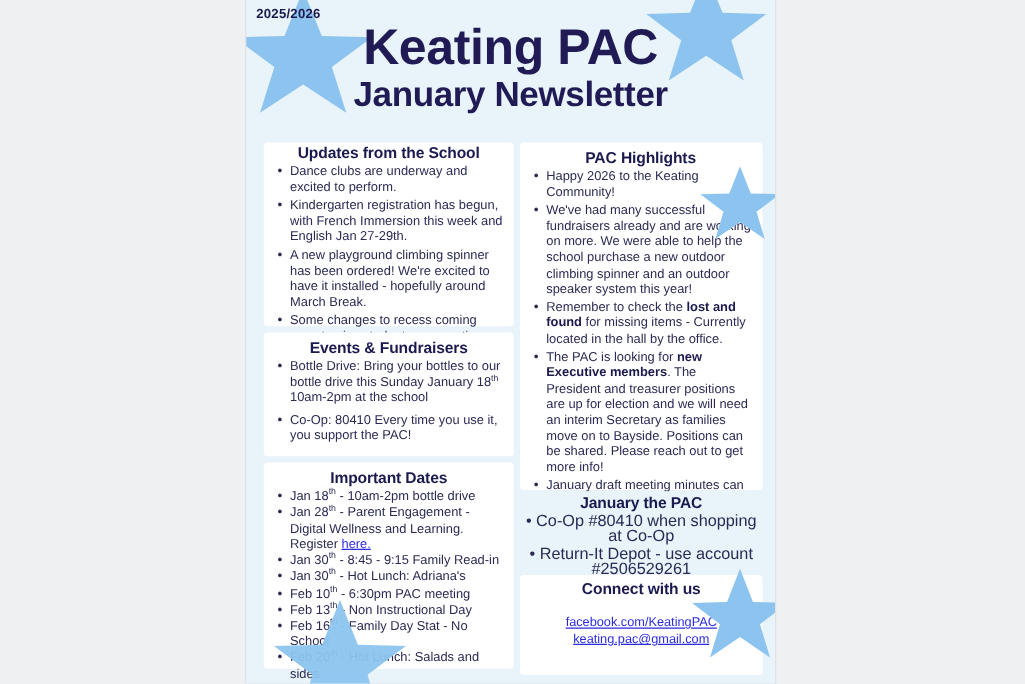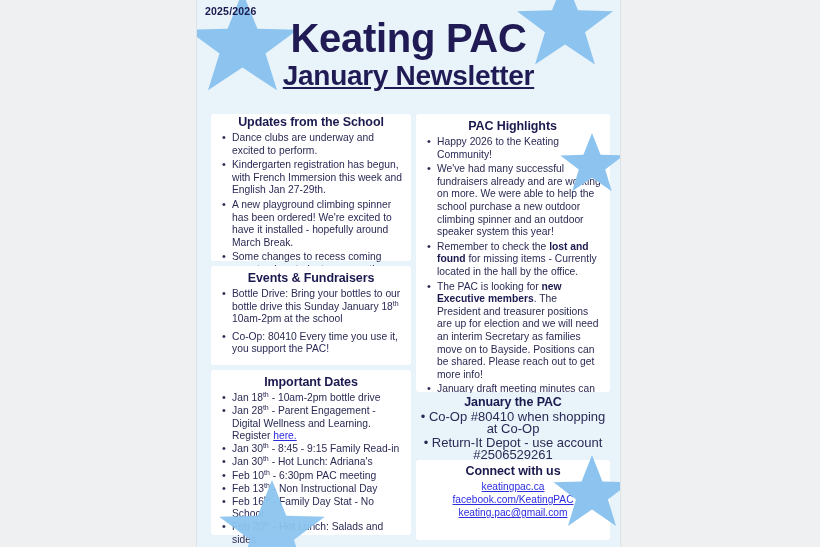--- a/index.html
+++ b/index.html
@@ -53,21 +53,20 @@
     color: #211b55;
     line-height: 1.0;
     letter-spacing: -0.3px;
   }
   .title-sub {
     font-size: 28px;
     font-weight: bold;
     color: #211b55;
     line-height: 1.25;
     letter-spacing: -0.3px;
-    text-decoration: underline;
   }
 
   
   .card {
     position: absolute;
     background: #ffffff;
     border-radius: 3px;
     z-index: 3;
   }
   .card.tinted { background: #e8f3fa; }
@@ -186,23 +185,22 @@
       <div class="sec-title" style="margin-bottom:2px;">January the PAC</div>
       <div class="center-lines">
         <p>• Co-Op #80410 when shopping at Co-Op</p>
         <p>• Return-It Depot - use account #2506529261</p>
         <p>• Bottle Depot - ask to credit Keating PAC</p>
         <p><span>• Donate online: </span><span class="lnk">keating.hotlunches.net</span></p>
       </div>
     </div>
 
     <div class="card" style="left:219px; top:460px; width:194px; height:80px; padding:4px 0 0 0; box-sizing:border-box;">
-      <div class="sec-title" style="margin-bottom:3px;">Connect with us</div>
+      <div class="sec-title" style="margin-bottom:15px;">Connect with us</div>
       <div class="contact">
-        <p><a>keatingpac.ca</a></p>
         <p><a>facebook.com/KeatingPAC</a></p>
         <p><a>keating.pac@gmail.com</a></p>
       </div>
     </div>
 
     <div class="star" style="left:362px; top:133px; width:66px; height:64px; z-index:4;"></div>
     <div class="star" style="left:20px; top:480px; width:110px; height:105px; z-index:4; opacity:0.95;"></div>
     <div class="star" style="left:355px; top:455px; width:80px; height:78px; z-index:4;"></div>
   </div>
 </div>

